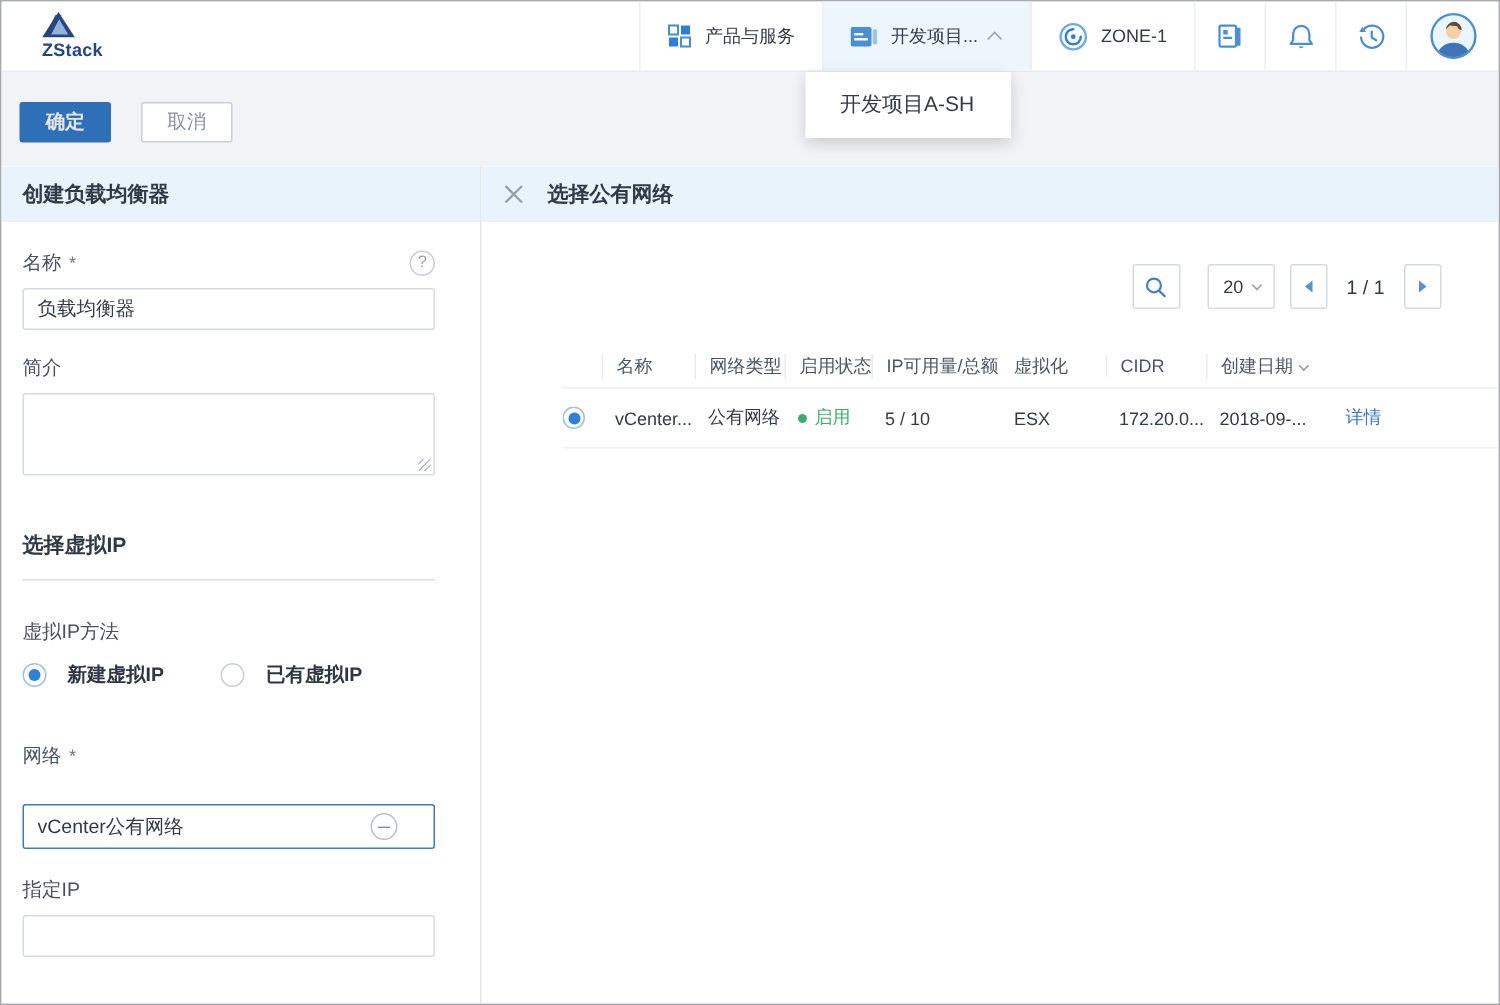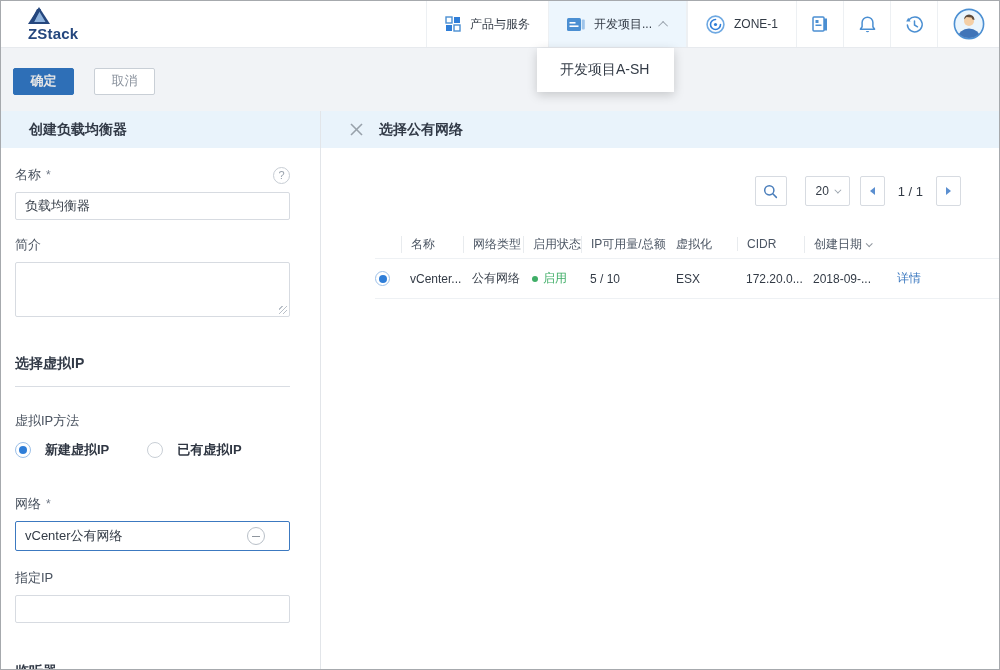--- a/index.html
+++ b/index.html
@@ -2,21 +2,21 @@
 <html><head>
 <meta charset="utf-8">
 <style>
   * { margin:0; padding:0; box-sizing:border-box; font-family:"Liberation Sans", sans-serif; }
   body { background:#fff; }
   .screen { position:relative; width:1000px; height:670px; border:1px solid #a6a9ad; background:#fff; overflow:hidden; }
 
   
   .topbar { position:absolute; top:0; left:0; right:0; height:47px; background:#fff; border-bottom:1px solid #e7eaee; display:flex; align-items:stretch; }
   .logo { display:flex; flex-direction:column; justify-content:center; align-items:flex-start; padding-left:27px; width:140px; }
-  .logo-text { font-size:15px; font-weight:bold; color:#25477e; letter-spacing:.2px; margin-top:1px; }
+  .logo-text { font-size:12px; font-weight:bold; color:#25477e; letter-spacing:.2px; margin-top:1px; }
   .topnav { margin-left:auto; display:flex; align-items:stretch; }
   .nav-item { display:flex; align-items:center; gap:9px; padding:0 18px; border-left:1px solid #edf0f3; font-size:12px; color:#333b46; cursor:pointer; white-space:nowrap; }
   .nav-item.active { background:#edf6fd; border-right:1px solid #edf0f3; }
   .icon-cell { width:47px; padding:0; justify-content:center; }
   .avatar-cell { width:62px; }
 
   .chevron-up { width:7px; height:7px; border-left:1.5px solid #9aa3ad; border-top:1.5px solid #9aa3ad; transform:rotate(45deg) translateY(2px); display:inline-block; }
   .chevron-down { width:7px; height:7px; border-right:1.5px solid #9aa3ad; border-bottom:1.5px solid #9aa3ad; transform:rotate(45deg) translateY(-2px); display:inline-block; }
   .chevron-down.small { width:5px; height:5px; }
 
@@ -27,39 +27,39 @@
   
   .actionbar { position:absolute; top:47px; left:0; right:0; height:63px; background:#f1f3f6; display:flex; align-items:center; padding:3px 0 0 12px; }
   .btn { height:27px; min-width:61px; border-radius:2px; font-size:13px; cursor:pointer; }
   .btn-primary { background:#2e6fb7; border:1px solid #2e6fb7; color:#e5e5e5; font-weight:bold; }
   .btn-default { background:#fff; border:1px solid #c9cfd6; color:#8b939e; margin-left:20px; }
 
   
   .main { position:absolute; top:110px; left:0; right:0; bottom:0; display:flex; background:#fff; }
   .left-panel { width:320px; border-right:1px solid #e2e5e9; }
   .right-panel { flex:1; position:relative; }
-  .panel-header { height:37px; background:#e9f3fb; display:flex; align-items:center; padding:0 28px; font-size:14px; font-weight:bold; color:#323a47; gap:15px; }
+  .panel-header { height:37px; background:#e9f3fb; display:flex; align-items:center; padding:0 14px; font-size:14px; font-weight:bold; color:#323a47; gap:15px; }
 
   
   .form { padding:18px 30px 0 14px; }
   .label-row { display:flex; align-items:center; font-size:13px; color:#49525f; }
   .req { color:#6d7684; margin-left:5px; font-size:12px; }
   .help-circle { margin-left:auto; width:17px; height:17px; border:1px solid #c7cdd4; border-radius:50%; color:#9aa3ad; font-size:11px; display:flex; align-items:center; justify-content:center; cursor:pointer; }
   .text-input { width:100%; height:28px; border:1px solid #d7dbe1; border-radius:2px; padding:0 9px; font-size:13px; color:#333b46; margin-top:8px; outline:none; background:#fff; }
   .textarea-wrap { position:relative; margin-top:8px; }
   .textarea { width:100%; height:55px; border:1px solid #d7dbe1; border-radius:2px; padding:6px 9px; font-size:13px; color:#333b46; resize:none; outline:none; display:block; }
   .resize-corner { position:absolute; right:3px; bottom:3px; width:8px; height:8px; background:repeating-linear-gradient(135deg, transparent 0 2px, #b9c0c8 2px 3px); cursor:nwse-resize; }
   .section-title { font-size:14px; font-weight:bold; color:#323a47; border-bottom:1px solid #d9dde3; padding-bottom:13px; }
   .radio-row { display:flex; align-items:center; gap:38px; margin-top:11px; }
   .radio-opt { display:flex; align-items:center; gap:14px; cursor:pointer; }
   .radio { width:16px; height:16px; border-radius:50%; border:1px solid #c9cfd6; background:#fff; position:relative; flex:none; }
   .radio.selected { border-color:#9cc0e8; }
   .radio.selected::after { content:""; position:absolute; left:3px; top:3px; width:8px; height:8px; border-radius:50%; background:#2f7ed8; }
   .radio-label { font-size:13px; font-weight:bold; color:#2f3642; }
-  .network-wrap { display:flex; align-items:center; height:30px; border:1px solid #3c79c0; border-radius:2px; margin-top:8px; padding:0 24px 0 0; }
+  .network-wrap { display:flex; align-items:center; height:30px; border:1px solid #3c79c0; border-radius:2px; margin-top:23px; padding:0 24px 0 0; }
   .network-wrap input { border:none; flex:1; height:26px; padding:0 9px; font-size:13px; color:#333b46; outline:none; background:transparent; }
   .minus-circle { width:18px; height:18px; border:1px solid #b9c0c8; border-radius:50%; position:relative; cursor:pointer; flex:none; }
   .minus-circle::after { content:""; position:absolute; left:4px; top:7.5px; width:8px; height:1.5px; background:#8f969e; }
   .link { color:#3c79c0; font-size:13px; cursor:pointer; display:inline-block; }
 
   .mt16 { margin-top:16px; } .mt18 { margin-top:18px; } .mt25 { margin-top:25px; }
   .mt36 { margin-top:36px; } .mt38 { margin-top:38px; } .mt40 { margin-top:40px; }
 
   
   .rtoolbar { display:flex; align-items:center; justify-content:flex-end; padding:28px 38px 0 0; gap:10px; }

